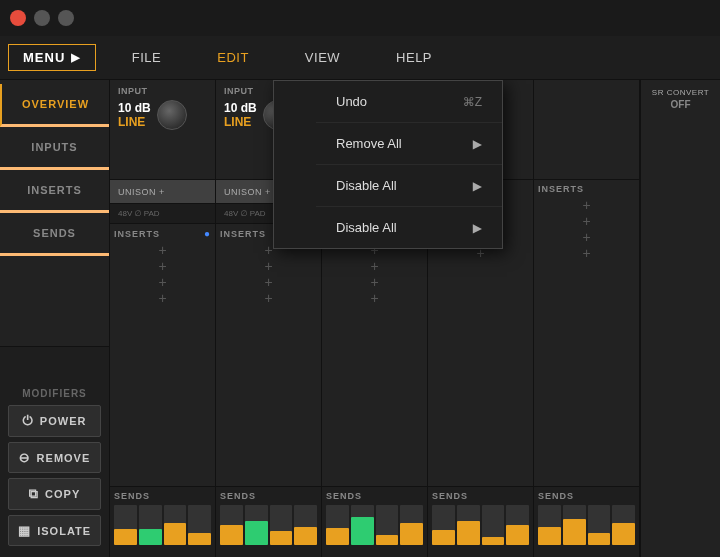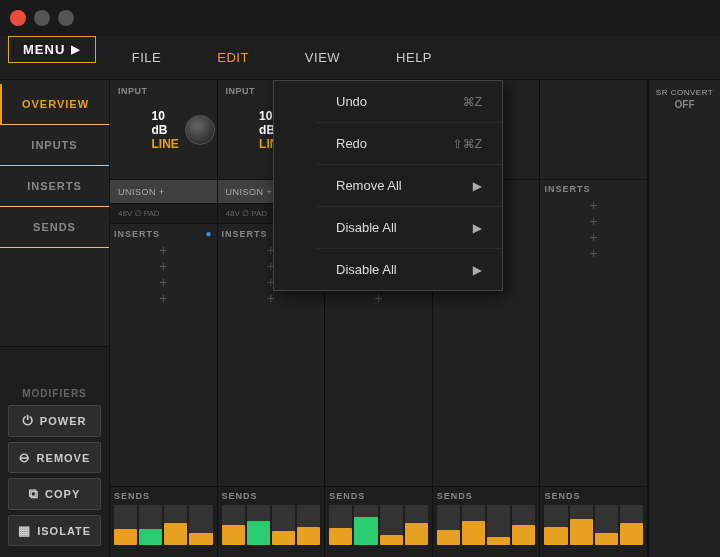--- a/index.html
+++ b/index.html
@@ -30,21 +30,21 @@
     }
     .btn-close { background: #e74c3c; }
     .btn-min { background: #555; }
     .btn-max { background: #555; }
 
     
     .menu-bar {
       height: 44px;
       background: #1e1e1e;
       display: flex;
-      align-items: flex-start;
+      align-items: center;
       border-bottom: 1px solid #111;
     }
     .menu-btn-main {
       background: transparent;
       border: 1.5px solid #e8a020;
       color: #fff;
       font-size: 13px;
       font-weight: bold;
       padding: 5px 14px;
       margin: 0 8px;
@@ -90,21 +90,21 @@
       padding-top: 4px;
     }
     .sidebar-nav-item {
       color: #888;
       font-size: 11px;
       font-weight: bold;
       letter-spacing: 1px;
       text-align: center;
       padding: 14px 7px;
       cursor: pointer;
-      border-bottom: 1px solid #fdba74;
+      border-bottom: 3px solid #fdba74;
     }
     .sidebar-nav-item.active {
       color: #e8a020;
       border-left: 2px solid #e8a020;
     }
 
     .sidebar-modifiers {
       background: #1e1e1e;
       padding: 6px 8px;
       border-top: 1px solid #111;
@@ -158,21 +158,21 @@
       display: flex;
       flex-direction: column;
       background: #252525;
     }
     .channel-input {
       padding: 6px 8px;
       background: #222;
       border-bottom: 1px solid #111;
       height: 100px;
       display: flex;
-      flex-direction: row;
+      flex-direction: column;
       gap: 4px;
     }
     .channel-input-label {
       color: #888;
       font-size: 9px;
       letter-spacing: 0.5px;
       font-weight: bold;
     }
     .channel-db {
       color: #fff;
@@ -275,21 +275,21 @@
       left: 0;
       right: 0;
       background: #e8a020;
       height: 40%;
       border-radius: 1px;
     }
     .sends-fader-fill.green { background: #2ecc71; }
 
     
     .right-panel {
-      width: 72px;
+      width: 80px;
       background: #222;
       border-left: 1px solid #111;
       flex-shrink: 0;
       display: flex;
       flex-direction: column;
       align-items: center;
       padding-top: 8px;
     }
     .sr-convert {
       color: #aaa;
@@ -584,24 +584,20 @@
       </div>
 
     </div>
 
     <div class="dropdown-menu">
       <div class="dropdown-item">
         <span>Undo</span>
         <span class="shortcut">⌘Z</span>
       </div>
       <div class="dropdown-item">
-        <span>Redo</span>
-        <span class="shortcut">⇧⌘Z</span>
-      </div>
-      <div class="dropdown-item">
         <span>Remove All</span>
         <span class="arrow-right">▶</span>
       </div>
       <div class="dropdown-item">
         <span>Disable All</span>
         <span class="arrow-right">▶</span>
       </div>
       <div class="dropdown-item">
         <span>Disable All</span>
         <span class="arrow-right">▶</span>

